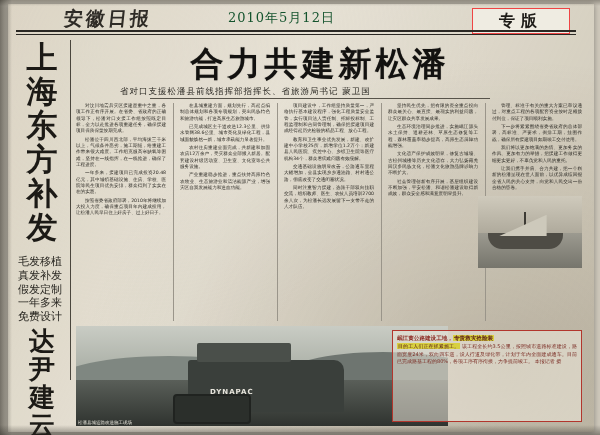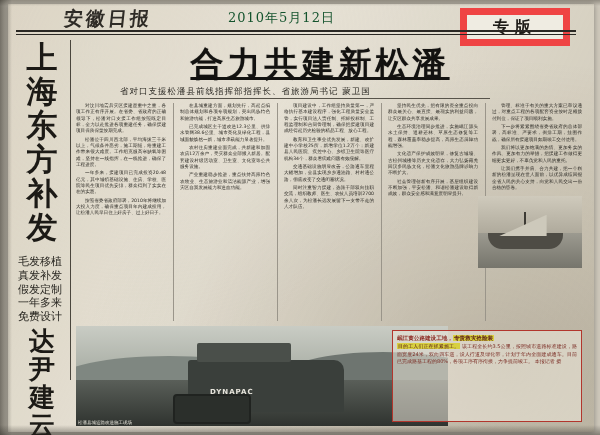--- a/index.html
+++ b/index.html
@@ -72,21 +72,21 @@
     font-size: 7px;
     color: #3a372f;
     letter-spacing: 2px;
   }
   .special-box {
     position: absolute;
     right: 6px;
     top: 2px;
     width: 96px;
     height: 24px;
-    border: 7px solid #ef4444;
+    border: 1px solid #ef4444;
     background: #efece2;
     display: flex;
     align-items: center;
     justify-content: center;
     font-family: Liberation Mono, monospace;
     font-size: 16px;
     font-weight: bold;
     letter-spacing: 6px;
     color: #1d1b17;
   }
@@ -151,21 +151,20 @@
     left: 120px;
     top: 42px;
     width: 400px;
     text-align: center;
     font-family: "DejaVu Serif", serif;
     font-size: 33px;
     font-weight: bold;
     letter-spacing: 4px;
     color: #131210;
     text-shadow: 0 0 1px rgba(0,0,0,0.4);
-    text-decoration: underline;
   }
   .byline {
     position: absolute;
     left: 120px;
     top: 86px;
     width: 400px;
     font-size: 8.5px;
     letter-spacing: 1px;
     color: #2c2a25;
   }

